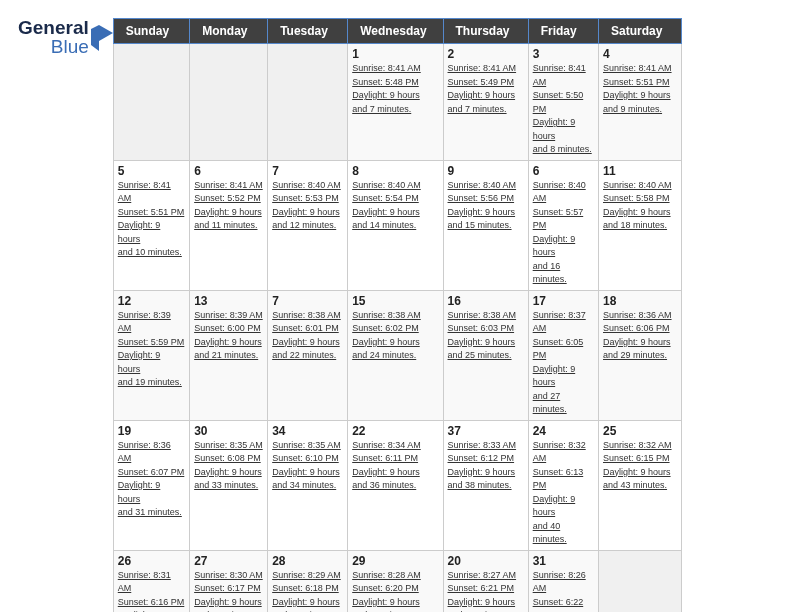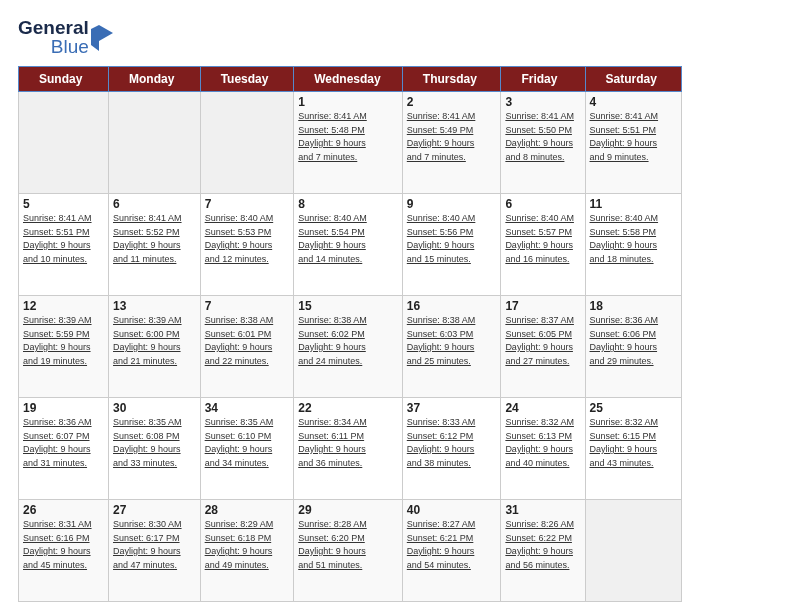--- a/index.html
+++ b/index.html
@@ -8,21 +8,21 @@
       height: 612px;
       font-family: Arial, sans-serif;
       background: #fff;
       overflow: hidden;
     }
     .page {
       width: 700px;
       height: 612px;
       padding: 18px 18px 10px 18px;
       display: flex;
-      flex-direction: column;
+      flex-direction: row;
       border-radius: 12px;
     }
     .header {
       display: flex;
       justify-content: space-between;
       align-items: flex-start;
       margin-bottom: 10px;
     }
     .logo {
       display: flex;
@@ -41,25 +41,25 @@
     .location {
       font-size: 16px;
       color: #444;
     }
     .calendar-table {
       width: 100%;
       border-collapse: collapse;
       flex: 1;
     }
     .calendar-table thead tr th {
-      background: #7f1d1d;
+      background: #404040;
       color: #fff;
       font-size: 12px;
       font-weight: bold;
-      padding: 5px 20px;
+      padding: 5px 12px;
       text-align: left;
       border: 1px solid #5588cc;
     }
     .calendar-table tbody tr td {
       vertical-align: top;
       border: 1px solid #ccc;
       padding: 3px 4px;
       width: 113px;
       font-size: 9.5px;
       color: #222;
@@ -243,21 +243,21 @@
           </td>
           <td>
             <span class="day-num">28</span>
             <div class="day-info">Sunrise: 8:29 AM<br>Sunset: 6:18 PM<br>Daylight: 9 hours<br>and 49 minutes.</div>
           </td>
           <td>
             <span class="day-num">29</span>
             <div class="day-info">Sunrise: 8:28 AM<br>Sunset: 6:20 PM<br>Daylight: 9 hours<br>and 51 minutes.</div>
           </td>
           <td>
-            <span class="day-num">40</span>
+            <span class="day-num">20</span>
             <div class="day-info">Sunrise: 8:27 AM<br>Sunset: 6:21 PM<br>Daylight: 9 hours<br>and 54 minutes.</div>
           </td>
           <td>
             <span class="day-num">31</span>
             <div class="day-info">Sunrise: 8:26 AM<br>Sunset: 6:22 PM<br>Daylight: 9 hours<br>and 56 minutes.</div>
           </td>
           <td class="empty-cell"></td>
         </tr>
       </tbody>
   </table>

